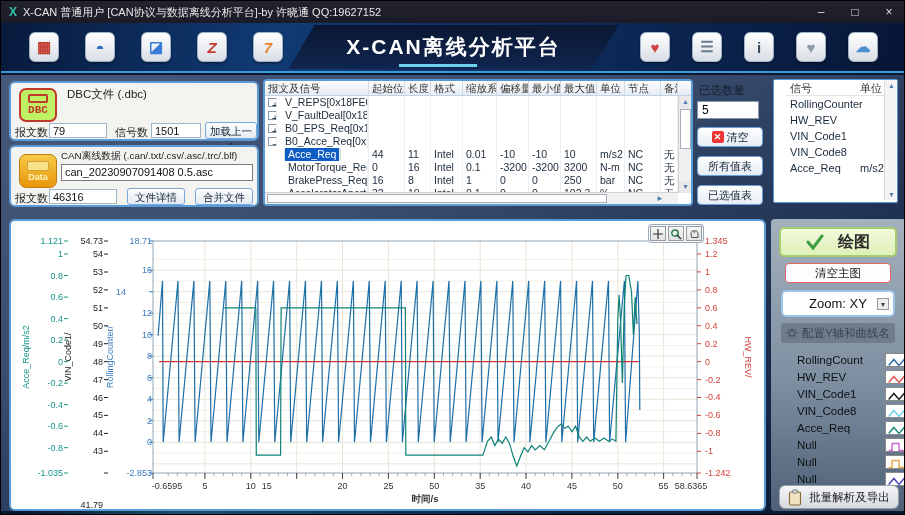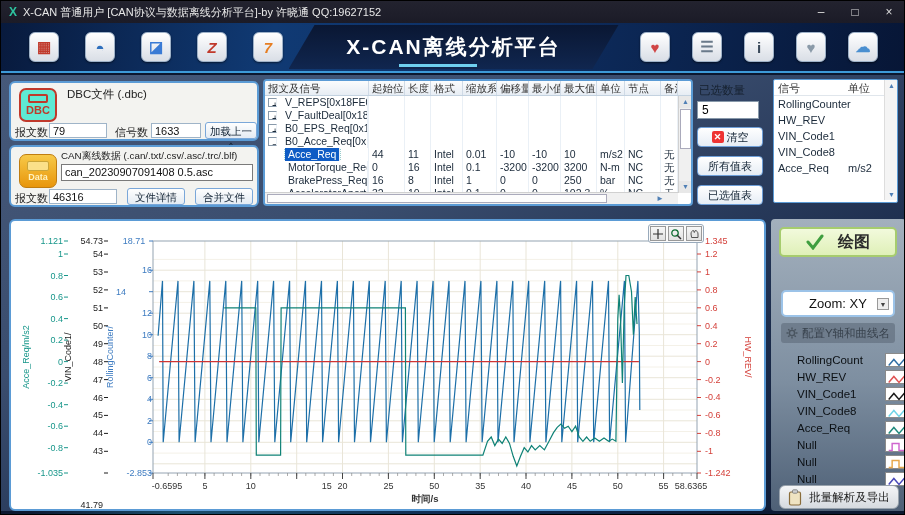--- a/index.html
+++ b/index.html
@@ -26,21 +26,21 @@
   .main{position:absolute;left:0;top:74px;width:905px;height:441px;background:linear-gradient(155deg,#46597a 0%,#3a4d6e 35%,#1b2c4c 70%,#0c1830 100%);}
   .panel{position:absolute;background:#f3f3f0;border:2px solid #5b9bd5;border-radius:6px;}
 
   
   .file-title{position:absolute;font-size:11.5px;color:#222;}
   .file-input{position:absolute;background:#fff;border:1px solid #7a7a7a;font-size:11px;color:#111;padding:1px 3px;white-space:nowrap;overflow:hidden;}
   .mini-label{position:absolute;font-size:11px;color:#222;}
   .mini-input{position:absolute;background:#fff;border:1px solid #9fb4c8;font-size:11px;color:#111;padding:1px 3px;}
   .mini-btn{position:absolute;background:linear-gradient(#fefefe,#e4ebf3);border:1px solid #7aa7d9;border-radius:3px;font-size:10.5px;color:#123;text-align:center;line-height:16px;cursor:default;}
   .folder-ic{position:absolute;width:38px;height:34px;border-radius:7px;display:flex;flex-direction:column;align-items:center;justify-content:center;font-weight:bold;}
-  .folder-ic.dbc{background:#5eead4;border:2px solid #c0392b;color:#c0392b;font-size:11px;}
+  .folder-ic.dbc{background:#bef264;border:2px solid #c0392b;color:#c0392b;font-size:11px;font-family:Liberation Mono, monospace;}
   .folder-ic.dbc .fold{width:20px;height:9px;border:2px solid #c0392b;border-radius:2px;margin-bottom:1px;}
   .folder-ic.data{background:linear-gradient(#f7c948,#e8960c);border:1px solid #c07d10;color:#fff3c0;font-size:9px;}
   .folder-ic.data .fold{width:22px;height:10px;background:#fbe08a;border:1px solid #caa53a;border-radius:2px;margin-bottom:1px;}
 
   
   .table-panel{background:#fff;border-radius:4px;overflow:hidden;}
   .tbl-head{display:grid;grid-template-columns:104px 36px 26px 32px 34px 32px 32px 36px 28px 36px 17px;height:15px;background:linear-gradient(#fbfcfd,#e7edf4);border-bottom:1px solid #c3d2e0;}
   .tbl-head span{font-size:10.5px;color:#333;border-right:1px solid #cfdae6;padding-left:3px;overflow:hidden;white-space:nowrap;line-height:15px;}
   .tbl-body{position:absolute;left:0;top:15px;width:413px;height:97px;overflow:hidden;}
   .trow{display:grid;grid-template-columns:104px 36px 26px 32px 34px 32px 32px 36px 28px 36px 17px;height:13px;}
@@ -58,21 +58,21 @@
   .hscroll .arr{position:absolute;right:14px;top:0;font-size:8px;color:#4f7fb5;line-height:12px;}
 
   
   .sel-controls{position:absolute;left:694px;top:8px;width:74px;height:126px;color:#15202e;}
   .sel-controls .lab{font-size:11.5px;margin-left:4px;}
   .sel-controls input{width:62px;height:18px;border:1px solid #8899aa;font-size:12px;padding:1px 4px;margin:3px 0 8px 2px;background:#fff;}
   .sc-btn{position:relative;width:66px;height:20px;background:linear-gradient(#ffffff,#e6edf5);border:1px solid #6f9fd8;border-radius:4px;font-size:11px;color:#123;display:flex;align-items:center;justify-content:center;gap:3px;margin:0 0 9px 2px;cursor:default;}
   .red-x{width:12px;height:12px;background:#e33;border-radius:2px;color:#fff;font-size:9px;line-height:12px;text-align:center;font-weight:bold;}
 
   
-  .list-panel{background:#fff;overflow:hidden;}
+  .list-panel{background:#fff;overflow:hidden;padding-left:12px;}
   .list-head{display:grid;grid-template-columns:70px 38px 13px;height:16px;border-bottom:1px solid #e0e6ec;}
   .list-head span{font-size:11px;color:#333;line-height:16px;padding-left:4px;}
   .lrow{display:grid;grid-template-columns:70px 38px;height:16px;}
   .lrow span{font-size:11px;color:#1b2a3a;line-height:16px;padding-left:4px;white-space:nowrap;}
   .list-vscroll{position:absolute;right:0;top:0;width:13px;height:120px;background:#f4f4f4;border-left:1px solid #ddd;}
   .list-vscroll .arr{position:absolute;width:13px;text-align:center;font-size:7px;color:#4f7fb5;}
 
   
   .chart-panel{background:#fff;border-radius:6px;}
   .tick{position:absolute;height:10px;line-height:10px;font-size:9px;white-space:nowrap;}
@@ -135,21 +135,21 @@
 
     <div class="panel" style="left:8px;top:6px;width:250px;height:60px;">
       <div class="folder-ic dbc" style="left:8px;top:5px;">
         <span class="fold"></span>
           <span>DBC</span>
       </div>
       <span class="file-title" style="left:56px;top:4px;">DBC文件 (.dbc)</span>
       <span class="mini-label" style="left:4px;top:42px;">报文数</span>
       <div class="mini-input" style="left:38px;top:40px;width:58px;height:15px;">79</div>
       <span class="mini-label" style="left:104px;top:42px;">信号数</span>
-      <div class="mini-input" style="left:140px;top:40px;width:50px;height:15px;">1633</div>
+      <div class="mini-input" style="left:140px;top:40px;width:50px;height:15px;">1501</div>
       <div class="mini-btn" style="left:194px;top:39px;width:52px;height:17px;">加载上一个</div>
     </div>
 
     <div class="panel" style="left:8px;top:70px;width:250px;height:62px;">
       <div class="folder-ic data" style="left:8px;top:7px;">
         <span class="fold"></span>
           <span>Data</span>
       </div>
       <span class="file-title" style="left:50px;top:3px;font-size:9.8px;white-space:nowrap;">CAN离线数据 (.can/.txt/.csv/.asc/.trc/.blf)</span>
       <div class="file-input" style="left:50px;top:17px;width:192px;height:17px;">can_20230907091408  0.5.asc</div>
@@ -543,21 +543,21 @@
           <div class="tick" style="left: 56px; width: 36px; top: 99.8037px; color: rgb(29, 29, 29); text-align: right;">50</div>
           <div class="tick" style="left: 56px; width: 36px; top: 117.733px; color: rgb(29, 29, 29); text-align: right;">49</div>
           <div class="tick" style="left: 56px; width: 36px; top: 135.662px; color: rgb(29, 29, 29); text-align: right;">48</div>
           <div class="tick" style="left: 56px; width: 36px; top: 153.59px; color: rgb(29, 29, 29); text-align: right;">47</div>
           <div class="tick" style="left: 56px; width: 36px; top: 171.519px; color: rgb(29, 29, 29); text-align: right;">46</div>
           <div class="tick" style="left: 56px; width: 36px; top: 189.448px; color: rgb(29, 29, 29); text-align: right;">45</div>
           <div class="tick" style="left: 56px; width: 36px; top: 207.377px; color: rgb(29, 29, 29); text-align: right;">44</div>
           <div class="tick" style="left: 56px; width: 36px; top: 225.306px; color: rgb(29, 29, 29); text-align: right;">43</div>
           <div class="tick" style="left: 56px; width: 36px; top: 247px; color: rgb(29, 29, 29); text-align: right; margin-top: 32px;">41.79</div>
           <div class="axis-name" style="left: 13px; top: 130px; color: rgb(29, 29, 29); transform: rotate(-90deg);">VIN_Code1/</div>
-          <div class="tick" style="left: 105px; width: 36px; top: 15px; color: rgb(62, 124, 193); text-align: center;">18.71</div>
+          <div class="tick" style="left: 105px; width: 36px; top: 15px; color: rgb(62, 124, 193); text-align: right;">18.71</div>
           <div class="tick" style="left: 105px; width: 36px; top: 44.1574px; color: rgb(62, 124, 193); text-align: right;">16</div>
           <div class="tick" style="left: 105px; width: 36px; top: 65.6757px; color: rgb(62, 124, 193); ">14</div>
           <div class="tick" style="left: 105px; width: 36px; top: 87.194px; color: rgb(62, 124, 193); text-align: right;">12</div>
           <div class="tick" style="left: 105px; width: 36px; top: 108.712px; color: rgb(62, 124, 193); text-align: right;">10</div>
           <div class="tick" style="left: 105px; width: 36px; top: 130.231px; color: rgb(62, 124, 193); text-align: right;">8</div>
           <div class="tick" style="left: 105px; width: 36px; top: 151.749px; color: rgb(62, 124, 193); text-align: right;">6</div>
           <div class="tick" style="left: 105px; width: 36px; top: 173.267px; color: rgb(62, 124, 193); text-align: right;">4</div>
           <div class="tick" style="left: 105px; width: 36px; top: 194.786px; color: rgb(62, 124, 193); text-align: right;">2</div>
           <div class="tick" style="left: 105px; width: 36px; top: 216.304px; color: rgb(62, 124, 193); text-align: right;">0</div>
           <div class="tick" style="left: 105px; width: 36px; top: 247px; color: rgb(62, 124, 193); text-align: right;">-2.853</div>
@@ -573,21 +573,21 @@
           <div class="tick" style="left: 694px; width: 40px; top: 153.554px; color: rgb(212, 64, 58); text-align: left;">-0.2</div>
           <div class="tick" style="left: 694px; width: 40px; top: 171.49px; color: rgb(212, 64, 58); text-align: left;">-0.4</div>
           <div class="tick" style="left: 694px; width: 40px; top: 189.426px; color: rgb(212, 64, 58); text-align: left;">-0.6</div>
           <div class="tick" style="left: 694px; width: 40px; top: 207.362px; color: rgb(212, 64, 58); text-align: left;">-0.8</div>
           <div class="tick" style="left: 694px; width: 40px; top: 225.298px; color: rgb(212, 64, 58); text-align: left;">-1</div>
           <div class="tick" style="left: 694px; width: 40px; top: 247px; color: rgb(212, 64, 58); text-align: left;">-1.242</div>
           <div class="axis-name" style="left: 691px; top: 130px; color: rgb(212, 64, 58); transform: rotate(90deg);">HW_REV/</div>
           <div class="tick" style="left: 121px; width: 70px; top: 260px; color: rgb(51, 51, 51); text-align: center;">-0.6595</div>
           <div class="tick" style="left: 158.922px; width: 70px; top: 260px; color: rgb(51, 51, 51); text-align: center;">5</div>
           <div class="tick" style="left: 204.794px; width: 70px; top: 260px; color: rgb(51, 51, 51); text-align: center;">10</div>
-          <div class="tick" style="left: 250.665px; width: 70px; top: 260px; color: rgb(51, 51, 51); text-align: right;">15</div>
+          <div class="tick" style="left: 250.665px; width: 70px; top: 260px; color: rgb(51, 51, 51); text-align: left;">15</div>
           <div class="tick" style="left: 296.537px; width: 70px; top: 260px; color: rgb(51, 51, 51); text-align: center;">20</div>
           <div class="tick" style="left: 342.408px; width: 70px; top: 260px; color: rgb(51, 51, 51); text-align: center;">25</div>
           <div class="tick" style="left: 388.28px; width: 70px; top: 260px; color: rgb(51, 51, 51); text-align: center;">50</div>
           <div class="tick" style="left: 434.151px; width: 70px; top: 260px; color: rgb(51, 51, 51); text-align: center;">35</div>
           <div class="tick" style="left: 480.023px; width: 70px; top: 260px; color: rgb(51, 51, 51); text-align: center;">40</div>
           <div class="tick" style="left: 525.894px; width: 70px; top: 260px; color: rgb(51, 51, 51); text-align: center;">45</div>
           <div class="tick" style="left: 571.766px; width: 70px; top: 260px; color: rgb(51, 51, 51); text-align: center;">50</div>
           <div class="tick" style="left: 617.638px; width: 70px; top: 260px; color: rgb(51, 51, 51); text-align: center;">55</div>
           <div class="tick" style="left: 645px; width: 70px; top: 260px; color: rgb(51, 51, 51); text-align: center;">58.6365</div>
         </div>
@@ -612,20 +612,21 @@
       </div>
     </div>
 
     <div class="right-col">
       <div class="draw-btn">
         <svg width="18" height="16">
             <path d="M2 8l5 6L16 2" fill="none" stroke="#3f9e3f" stroke-width="3" stroke-linecap="round"></path>
           </svg>
         <span>绘图</span>
       </div>
+      <div class="clear-main">清空主图</div>
       <div class="zoom-box">
         <span>Zoom:  XY</span>
         <span class="zoom-dd">▼</span>
       </div>
       <div class="cfg-btn">
         <svg width="12" height="12">
             <g stroke="#4a5560" stroke-width="1.4">
               <circle cx="6" cy="6" r="2.6" fill="none"></circle>
               <path d="M6 0.5v2M6 9.5v2M0.5 6h2M9.5 6h2M2.2 2.2l1.4 1.4M8.4 8.4l1.4 1.4M9.8 2.2L8.4 3.6M3.6 8.4L2.2 9.8"></path>
             </g>

